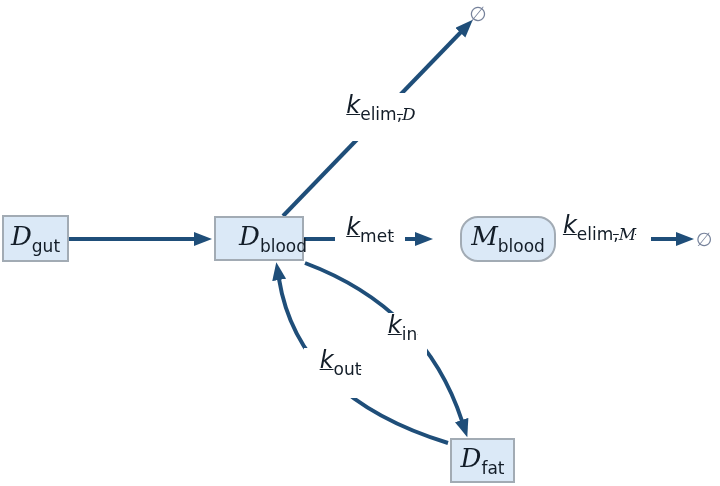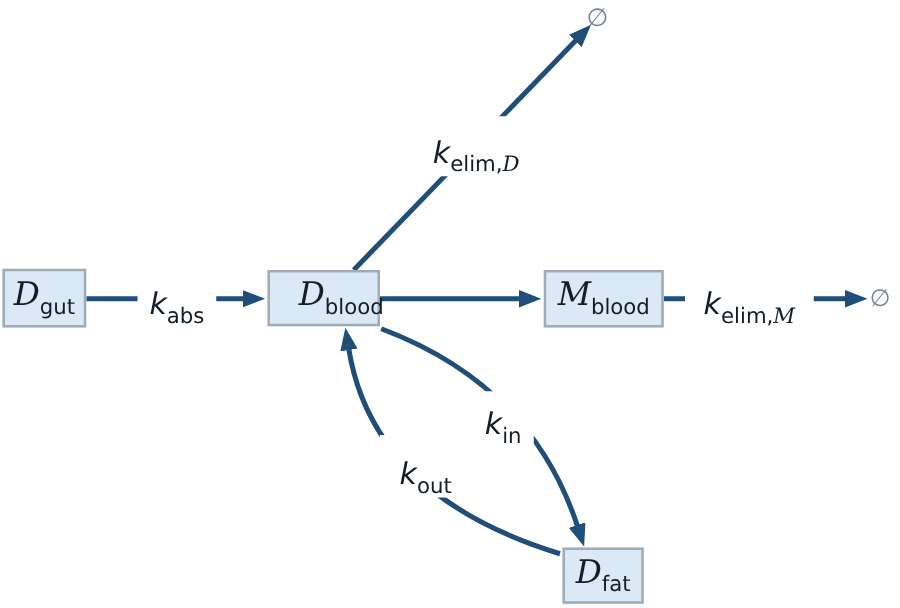--- a/index.html
+++ b/index.html
@@ -30,25 +30,26 @@
     justify-content: center;
     color: #131d28;
     white-space: nowrap;
     z-index: 3;
   }
   .elabel {
     position: absolute;
     box-sizing: border-box;
     background: #ffffff;
     display: flex;
-    align-items: flex-end;
+    align-items: flex-start;
     justify-content: center;
     color: #131d28;
     white-space: nowrap;
     z-index: 2;
+    text-decoration: underline;
   }
   .letter {
     font-family: "DejaVu Serif", "Liberation Serif", serif;
     font-style: italic;
     font-size: 26px;
     line-height: 1;
   }
   .kvar {
     font-style: italic;
     font-size: 24px;
@@ -70,21 +71,21 @@
     position: absolute;
     color: #76829b;
     font-size: 20px;
     line-height: 1;
     transform: translate(-50%, -50%);
     z-index: 1;
   }
   
   #node-gut    { left: 2px;   top: 215px; width: 67px; height: 47px; align-items: center; }
   #node-blood  { left: 214px; top: 216px; width: 90px; height: 45px; padding-left: 28px; }
-  #node-mblood { left: 435px; top: 216px; width: 96px; height: 46px; }
+  #node-mblood { left: 460px; top: 216px; width: 96px; height: 46px; border-radius: 18px; }
   #node-fat    { left: 450px; top: 438px; width: 65px; height: 45px; text-align: center; }
   
   #label-abs    { left: 110px; top: 215px; width: 63px;  height: 47px; }
   #label-met    { left: 335px; top: 215px; width: 70px;  height: 45px; }
   #label-elim-d { left: 333px; top: 93px;  width: 96px;  height: 48px; }
   #label-elim-m { left: 548px; top: 213px; width: 103px; height: 49px; }
   #label-in     { left: 378px; top: 313px; width: 49px;  height: 45px; }
   #label-out    { left: 304px; top: 348px; width: 73px;  height: 50px; }
   
   #sink-top   { left: 478px; top: 14px; }
@@ -120,24 +121,24 @@
   </div>
 
   <div class="node" id="node-mblood">
     <span><span class="letter">M</span><span class="sub">blood</span></span>
   </div>
 
   <div class="node" id="node-fat">
     <span><span class="letter">D</span><span class="sub">fat</span></span>
   </div>
 
-  <div class="elabel" id="label-abs">
-    <span><span class="kvar">k</span><span class="sub">abs</span></span>
+
+  <div class="elabel" id="label-met">
+    <span><span class="kvar">k</span><span class="sub">met</span></span>
   </div>
-
 
   <div class="elabel" id="label-elim-d">
     <span><span class="kvar">k</span><span class="sub">elim,</span><span class="subscript-letter">D</span></span>
   </div>
 
   <div class="elabel" id="label-elim-m">
     <span><span class="kvar">k</span><span class="sub">elim,</span><span class="subscript-letter">M</span></span>
   </div>
 
   <div class="elabel" id="label-in">

